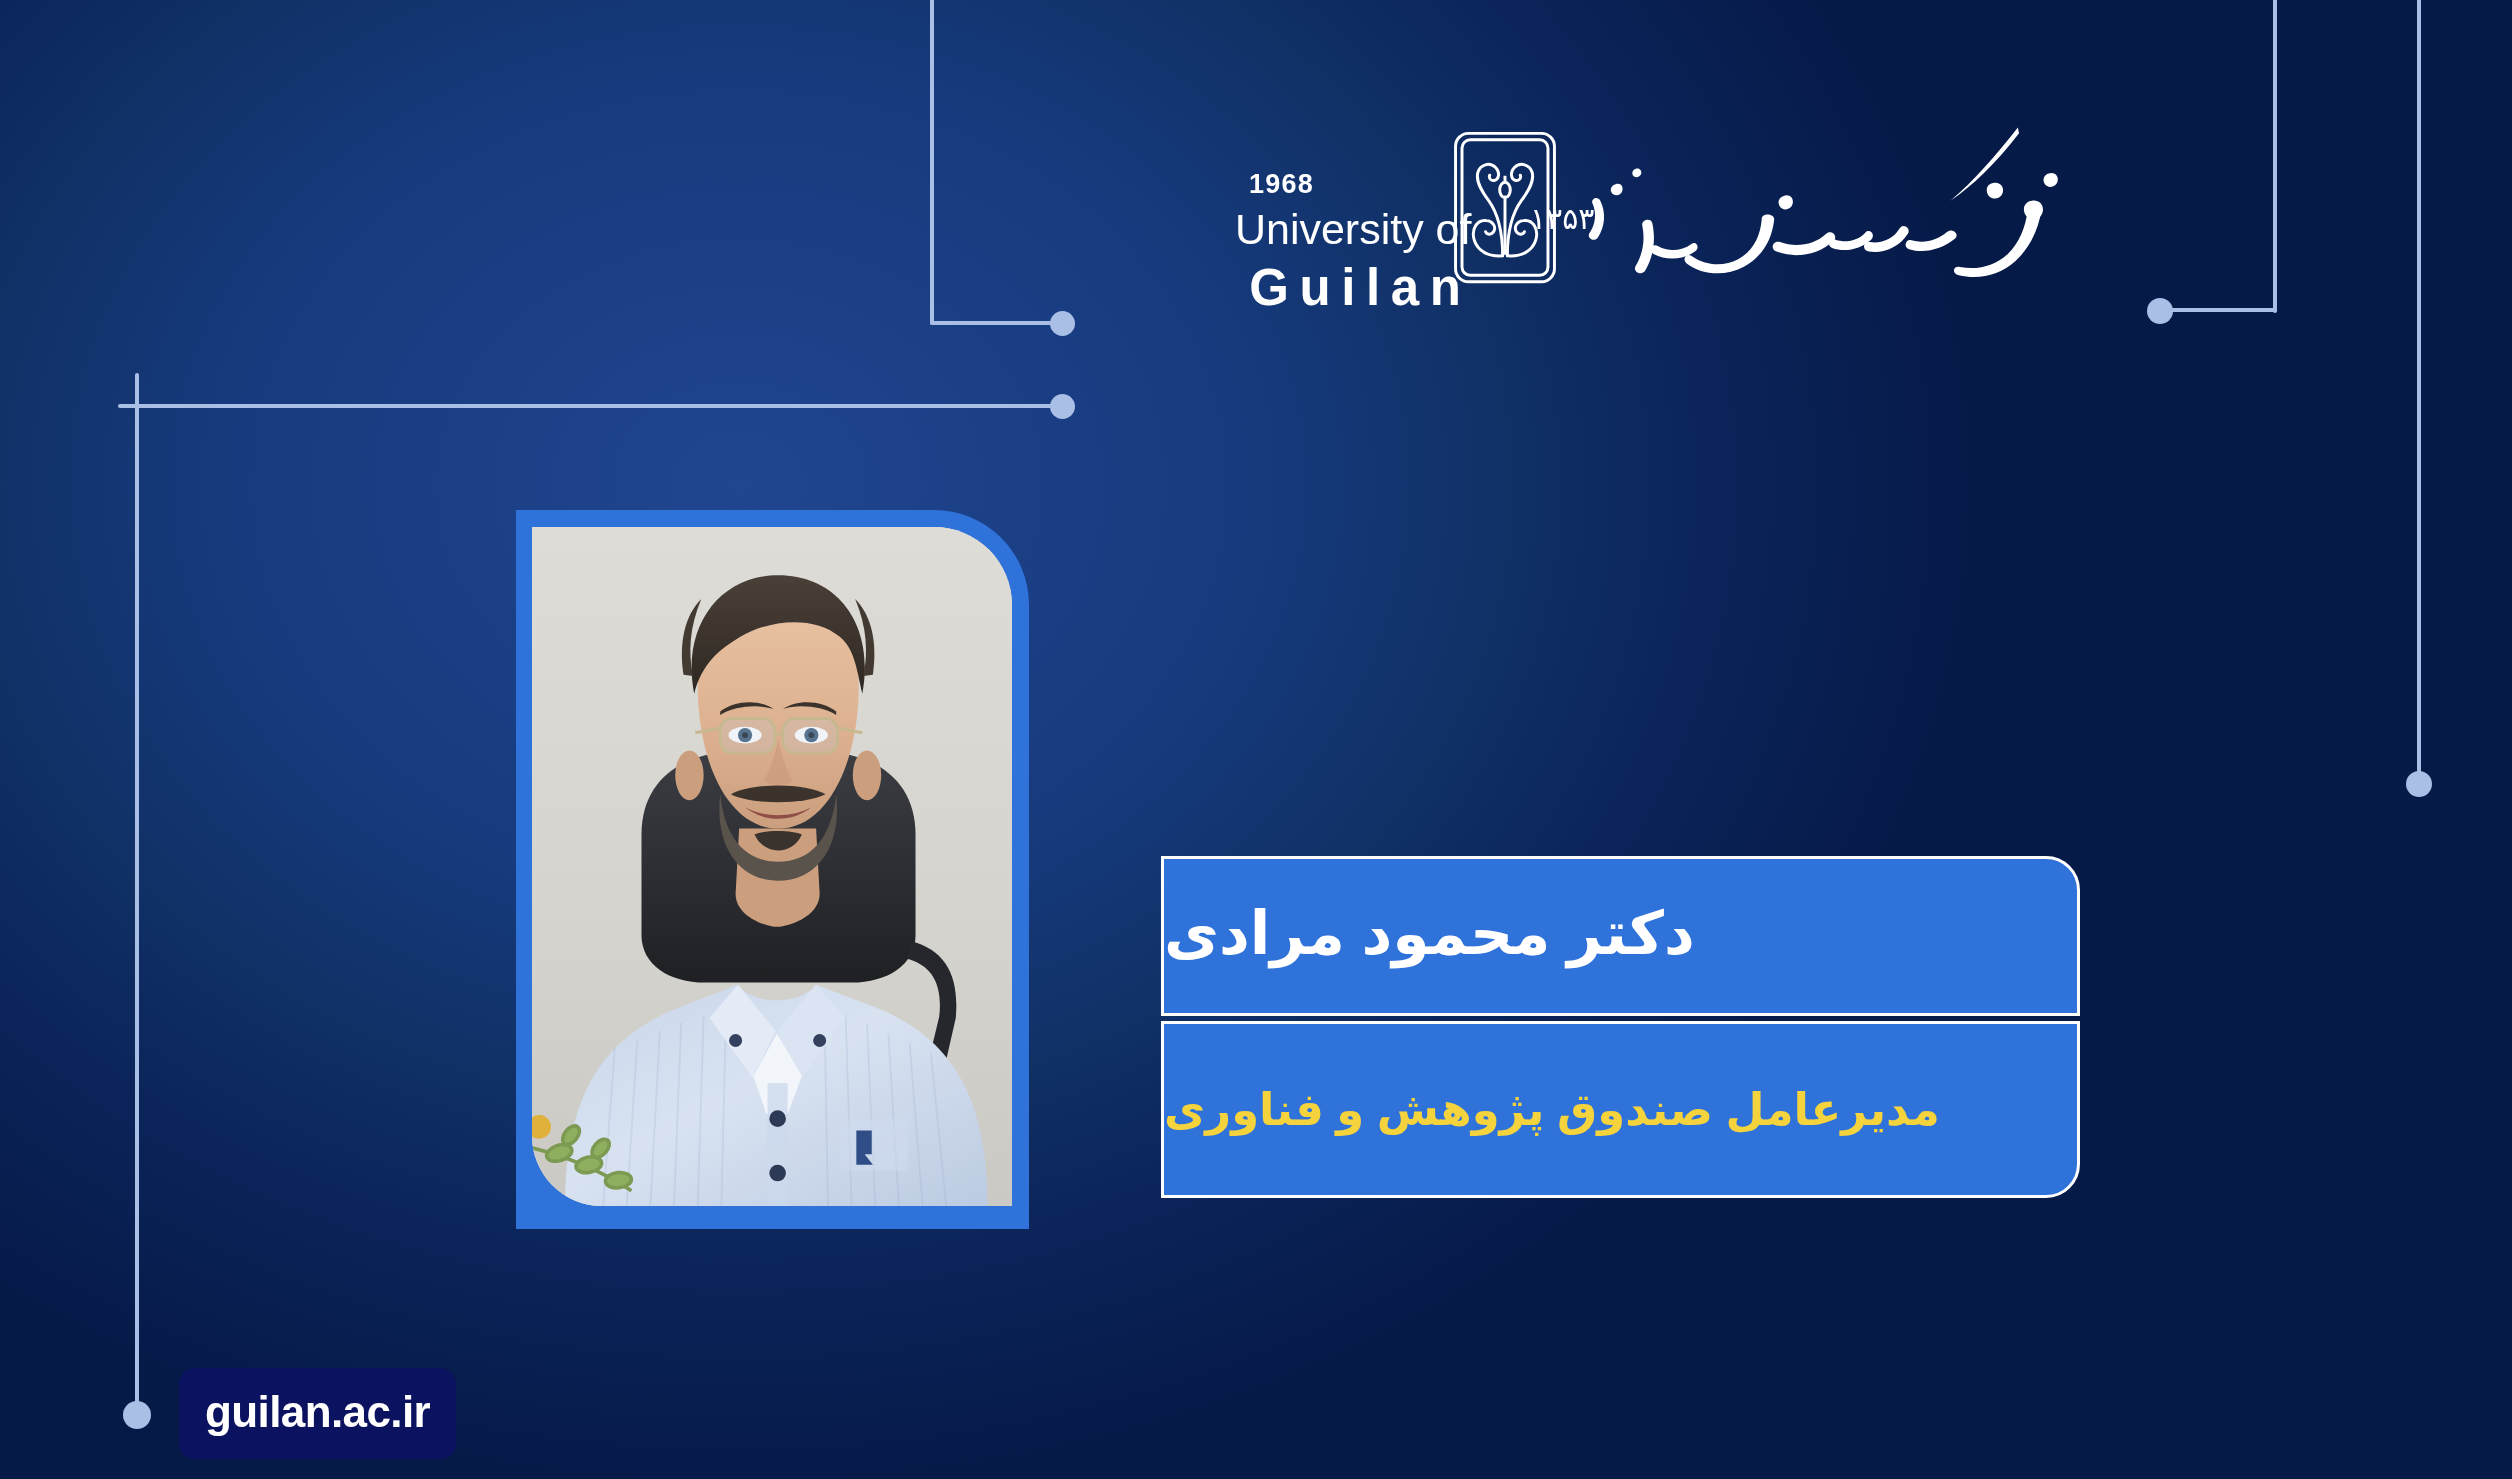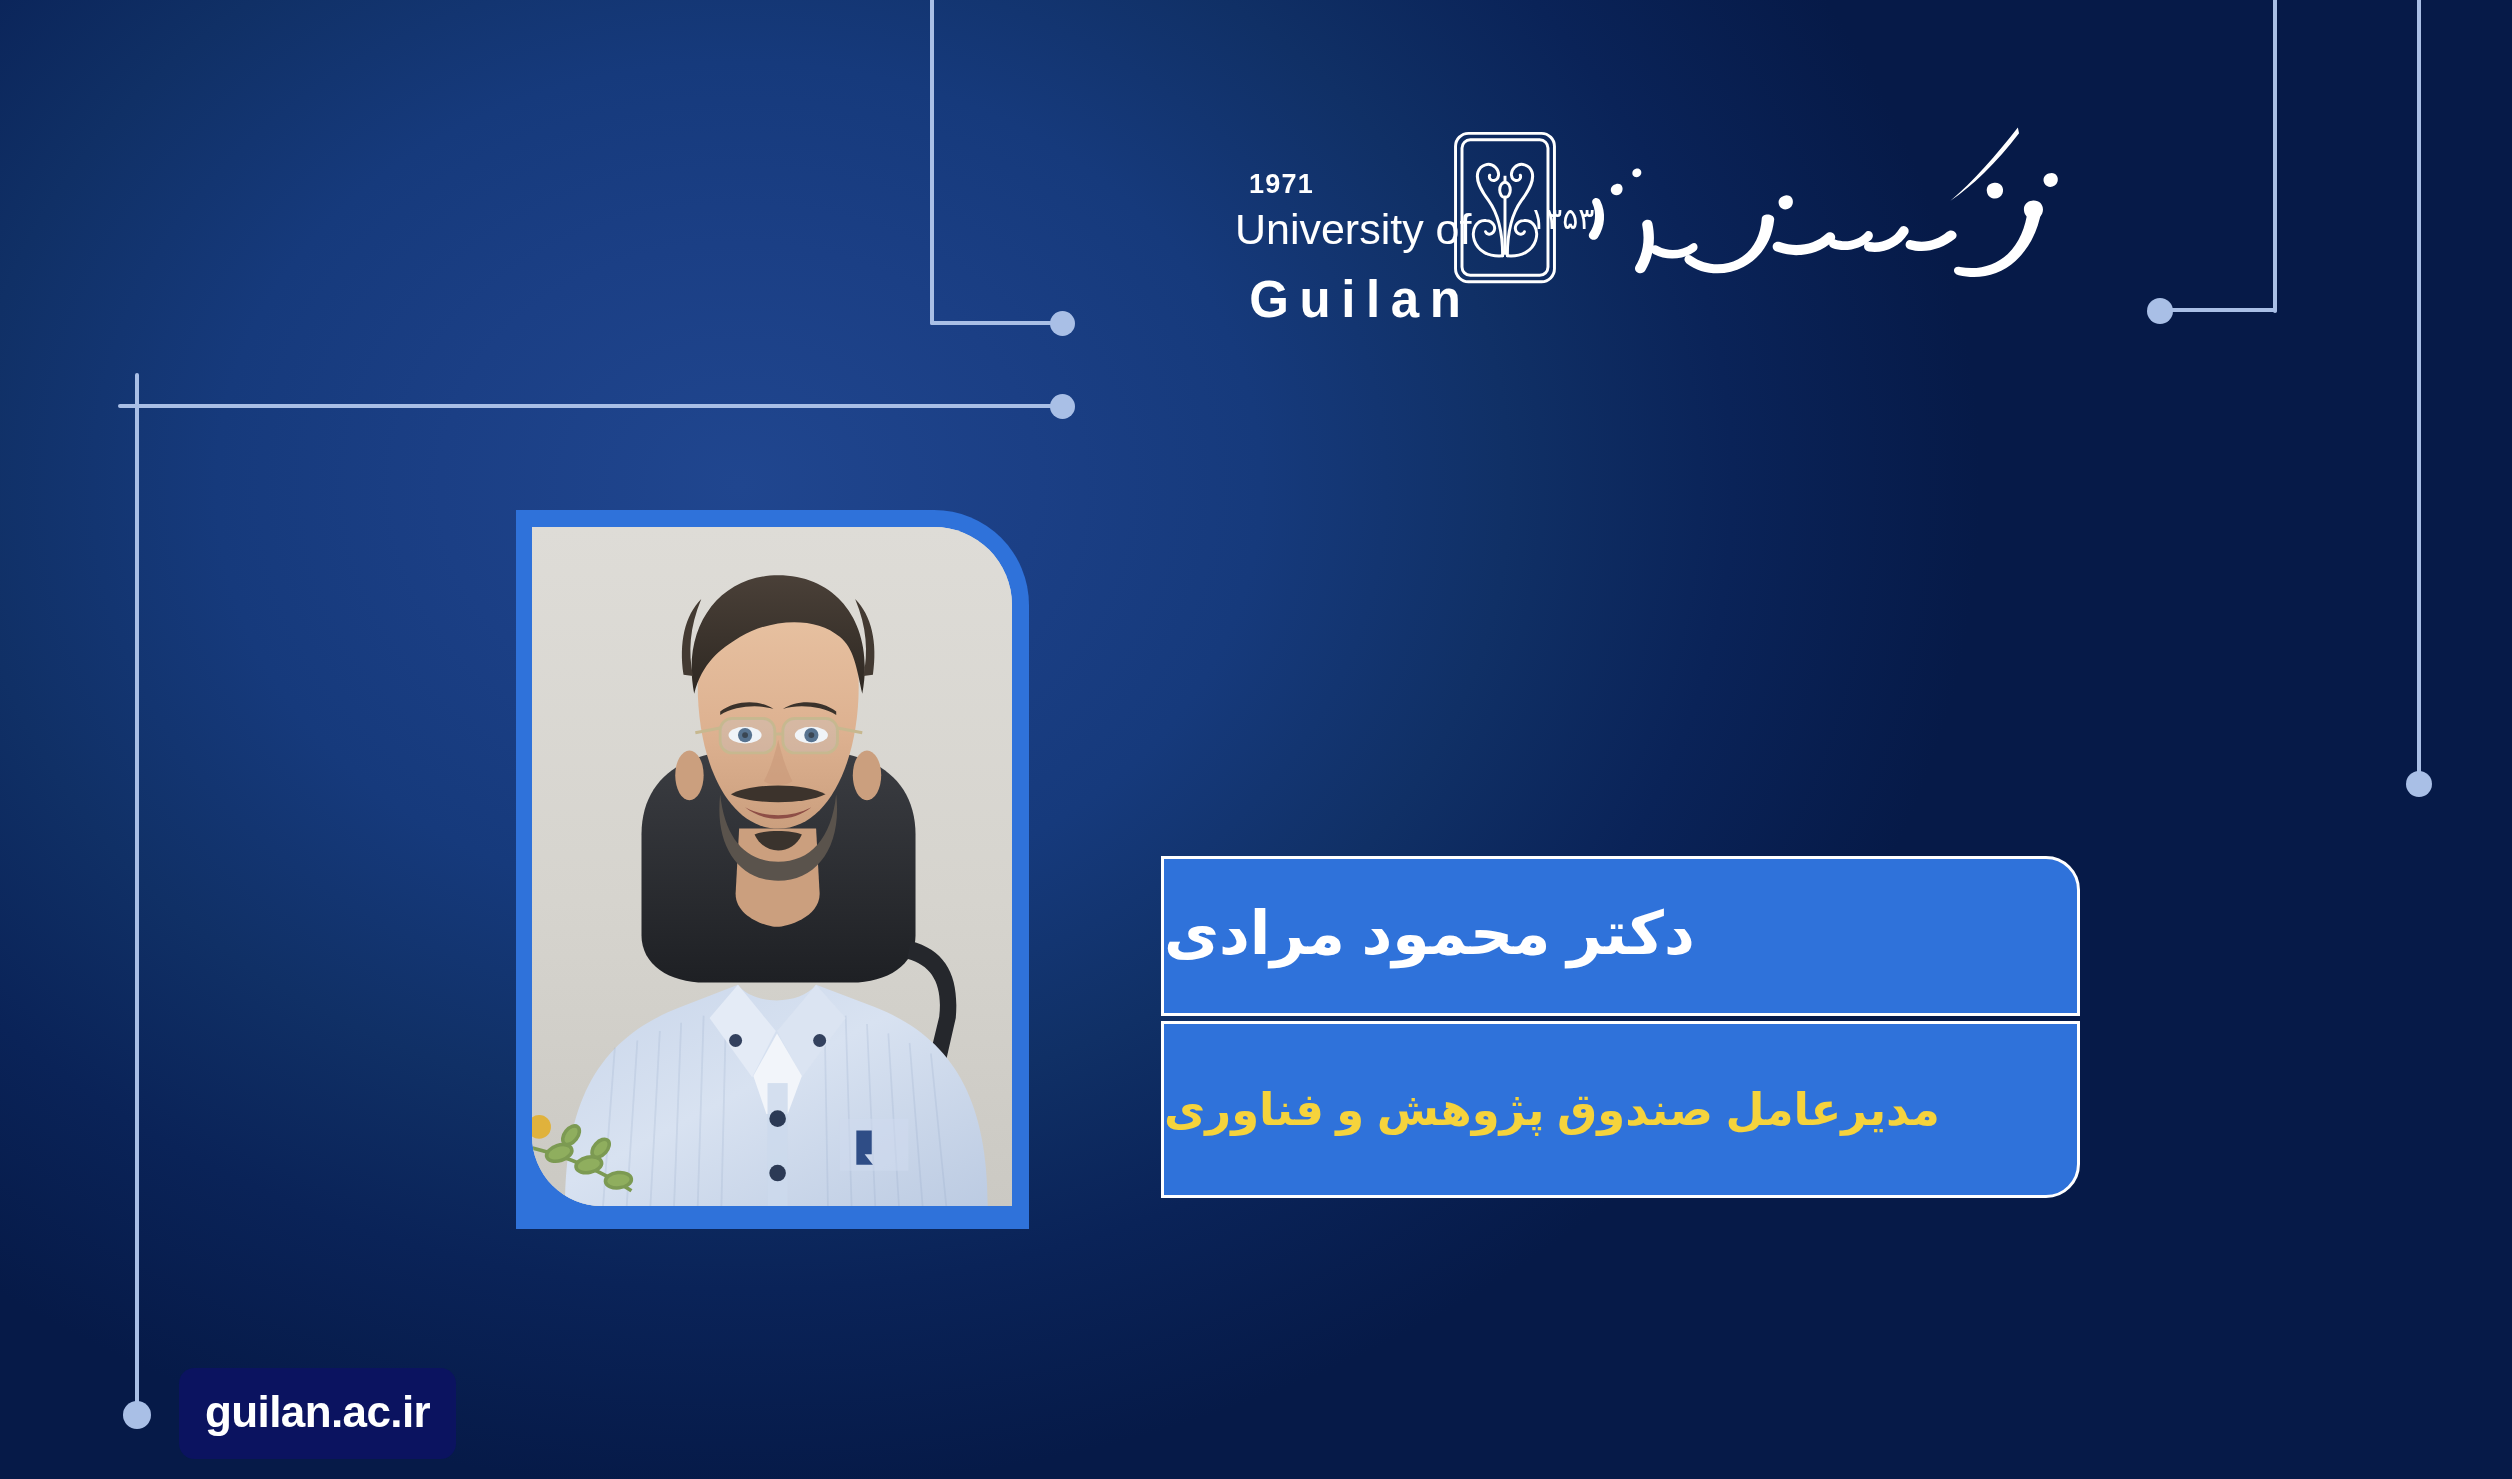--- a/index.html
+++ b/index.html
@@ -24,21 +24,21 @@
   
   .logo-wrap{
     position:absolute;left:1153px;top:177px;width:923px;height:154px;
     display:flex;align-items:center;justify-content:center;gap:0px;
   }
   .logo-en{
     position:absolute;left:22.5px;top:31px;width:296px;
     color:#ffffff;text-align:right;line-height:1;
   }
   .logo-en .l1{font-size:43px;font-weight:400;letter-spacing:0px;}
-  .logo-en .l2{font-size:51px;font-weight:700;letter-spacing:10.6px;margin-top:23px;}
+  .logo-en .l2{font-size:51px;font-weight:700;letter-spacing:10.6px;margin-top:11px;}
   .logo-year-en{
     position:absolute;left:96px;top:-8.3px;color:#ffffff;
     font-size:27px;font-weight:700;letter-spacing:1.2px;
   }
   .logo-year-fa{
     position:absolute;left:377px;top:24px;color:#ffffff;
     font-size:30px;font-weight:500;letter-spacing:0.6px;direction:rtl;
   }
   .logo-mark{position:absolute;left:299px;top:-46px;width:106px;height:154px;}
   .logo-fa{
@@ -115,21 +115,21 @@
   <div class="dot" style="left:123px;top:1401px;width:28px;height:28px;"></div>
 
   <div class="deco v" style="left:2273px;top:-6px;height:319px;"></div>
   <div class="deco h" style="left:2160px;top:308px;width:117px;"></div>
   <div class="dot" style="left:2147px;top:298px;width:26px;height:26px;"></div>
   <div class="deco v" style="left:2417px;top:-6px;height:787px;"></div>
   <div class="dot" style="left:2406px;top:771px;width:26px;height:26px;"></div>
 
   <div class="logo-wrap">
 
-    <div class="logo-year-en">1971</div>
+    <div class="logo-year-en">1968</div>
 
     <div class="logo-en">
       <div class="l1">University of</div>
       <div class="l2">Guilan</div>
     </div>
 
     <div class="logo-year-fa">۱۳۵۳</div>
 
     <div class="logo-mark">
       <svg viewBox="0 0 180 260" fill="none" stroke="#ffffff" stroke-width="5">

